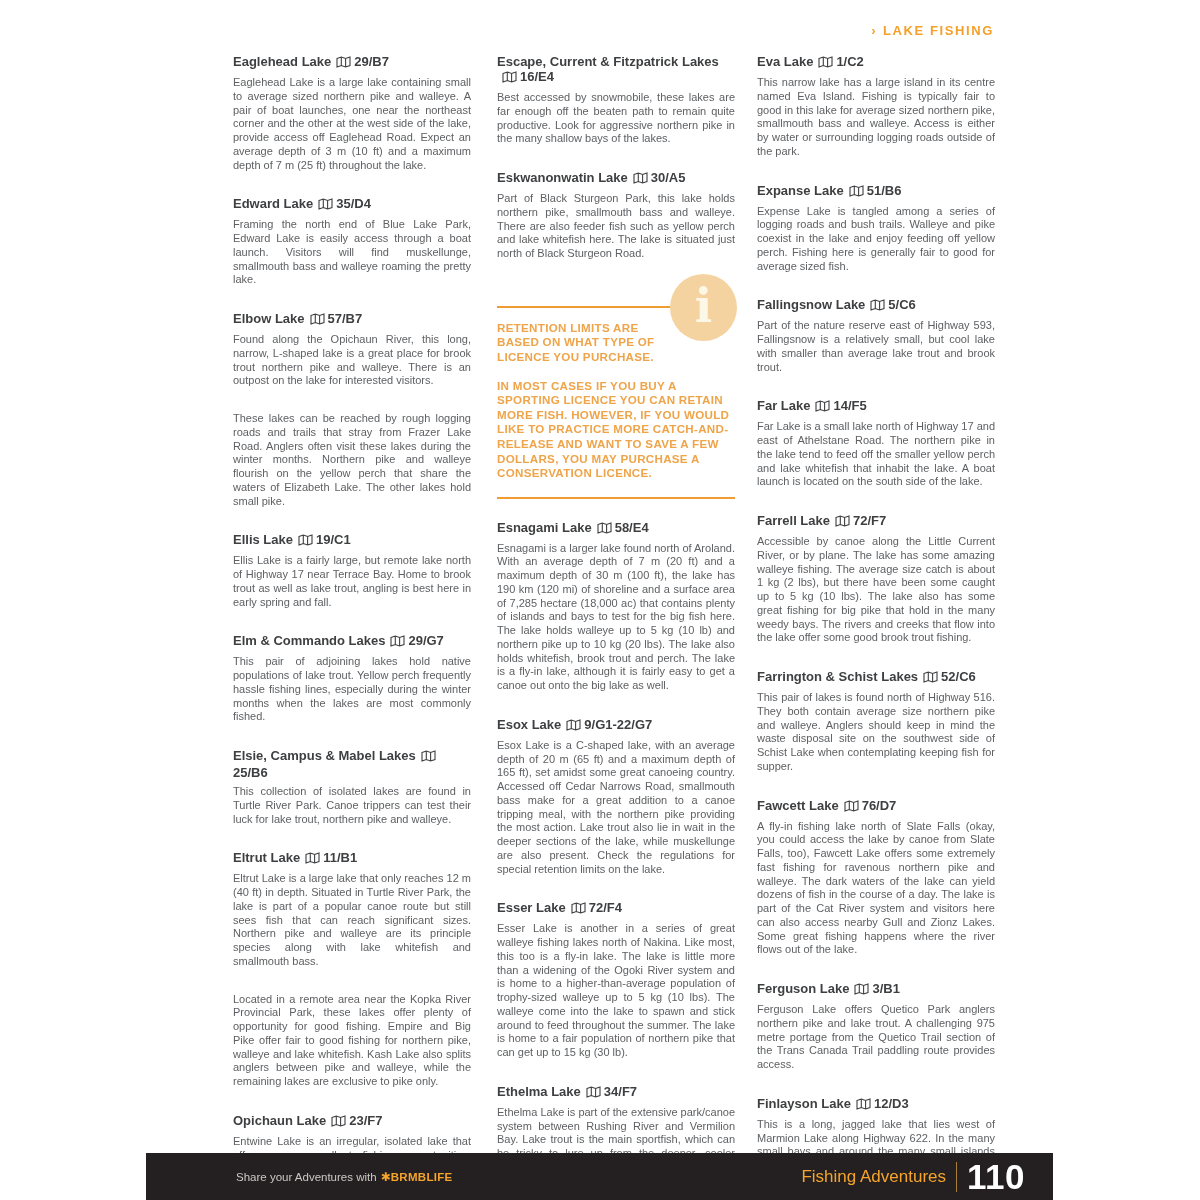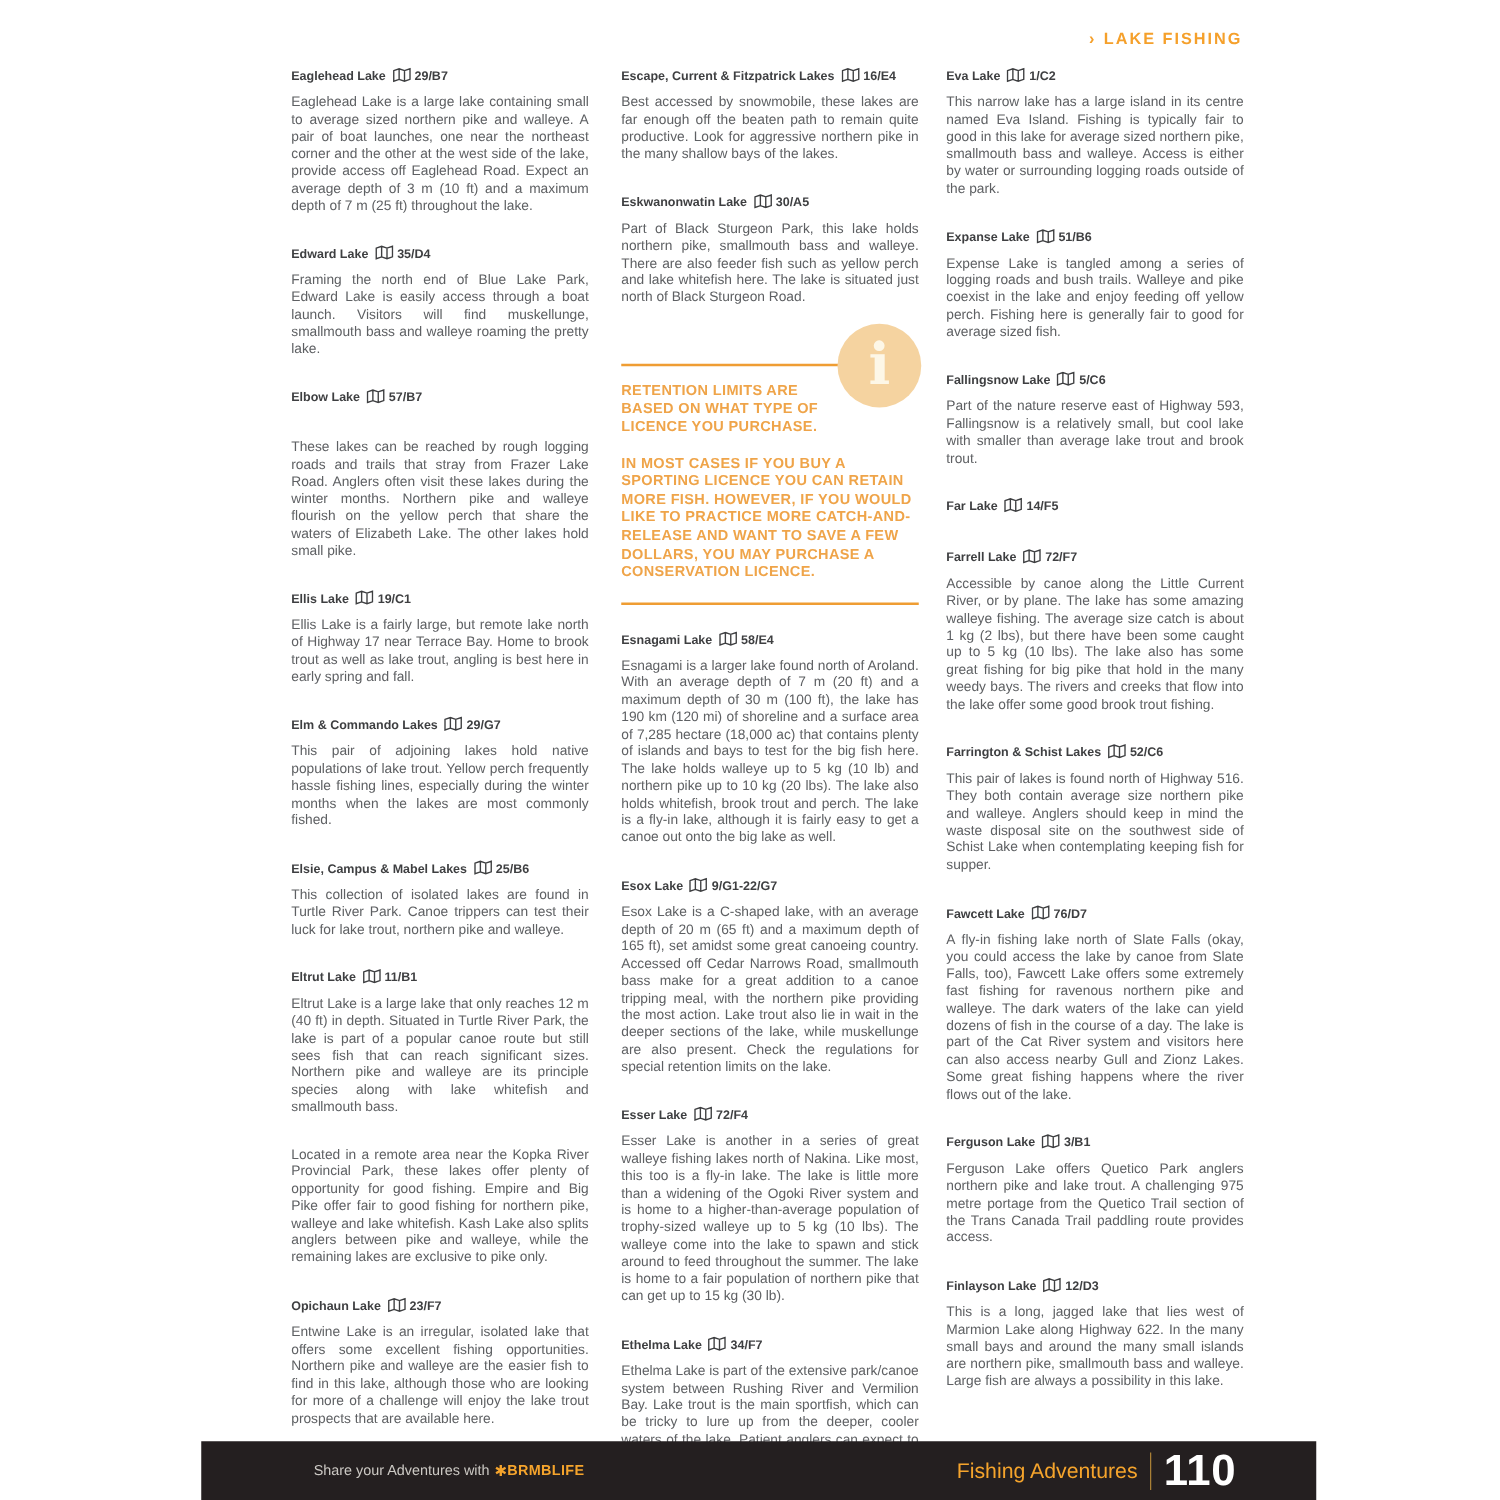--- a/index.html
+++ b/index.html
@@ -23,21 +23,21 @@
     position: absolute;
     top: 54px;
     width: 238px;
   }
   #col1 { left: 233px; }
   #col2 { left: 497px; }
   #col3 { left: 757px; }
   .entry { margin-top: 24px; }
   .entry:first-child { margin-top: 0; }
   .entry-title {
-    font-size: 10px;
+    font-size: 13px;
     font-weight: bold;
     color: #3E3F41;
     line-height: 15px;
   }
   .map-icon {
     display: inline-block;
     vertical-align: -2px;
     margin: 0 3px 0 5px;
   }
   .entry-body {
@@ -76,27 +76,27 @@
     font-weight: bold;
     font-size: 11.6px;
     line-height: 14.6px;
     letter-spacing: 0.3px;
     text-transform: uppercase;
   }
   .callout p.first { padding-right: 66px; margin-bottom: 14px; }
   
   .footer {
     position: absolute;
-    left: 161px; right: 147px; bottom: 0;
+    left: 146px; right: 147px; bottom: 0;
     height: 47px;
     background: #241F20;
     display: flex;
     align-items: center;
     justify-content: space-between;
-    padding: 0 64px 0 90px;
+    padding: 0 28px 0 90px;
   }
   .footer-left {
     font-size: 11.5px;
     color: #CCC9C4;
     display: flex;
     align-items: center;
   }
   .footer-left .brmb-ico {
     color: #F5A42C;
     font-size: 12px;
@@ -146,20 +146,21 @@
     <h3 class="entry-title"><span class="t">Edward Lake</span><span class="map-icon"><svg width="15" height="12" viewBox="0 0 15 12">
               <path d="M1 2.5 L5.3 1 L9.6 2.5 L14 1 V9.5 L9.6 11 L5.3 9.5 L1 11 Z M5.3 1 V9.5 M9.6 2.5 V11" fill="none" stroke="#3E3F41" stroke-width="1.1"></path>
             </svg></span><span class="ref">35/D4</span></h3>
     <p class="entry-body">Framing the north end of Blue Lake Park, Edward Lake is easily access through a boat launch. Visitors will find muskellunge, smallmouth bass and walleye roaming the pretty lake.</p>
   </div>
 
   <div class="entry">
     <h3 class="entry-title"><span class="t">Elbow Lake</span><span class="map-icon"><svg width="15" height="12" viewBox="0 0 15 12">
               <path d="M1 2.5 L5.3 1 L9.6 2.5 L14 1 V9.5 L9.6 11 L5.3 9.5 L1 11 Z M5.3 1 V9.5 M9.6 2.5 V11" fill="none" stroke="#3E3F41" stroke-width="1.1"></path>
             </svg></span><span class="ref">57/B7</span></h3>
+    <p class="entry-body">Found along the Opichaun River, this long, narrow, L-shaped lake is a great place for brook trout northern pike and walleye. There is an outpost on the lake for interested visitors.</p>
   </div>
 
   <div class="entry">
     <p class="entry-body">These lakes can be reached by rough logging roads and trails that stray from Frazer Lake Road. Anglers often visit these lakes during the winter months. Northern pike and walleye flourish on the yellow perch that share the waters of Elizabeth Lake. The other lakes hold small pike.</p>
   </div>
 
   <div class="entry">
     <h3 class="entry-title"><span class="t">Ellis Lake</span><span class="map-icon"><svg width="15" height="12" viewBox="0 0 15 12">
               <path d="M1 2.5 L5.3 1 L9.6 2.5 L14 1 V9.5 L9.6 11 L5.3 9.5 L1 11 Z M5.3 1 V9.5 M9.6 2.5 V11" fill="none" stroke="#3E3F41" stroke-width="1.1"></path>
             </svg></span><span class="ref">19/C1</span></h3>
@@ -272,20 +273,21 @@
     <h3 class="entry-title"><span class="t">Fallingsnow Lake</span><span class="map-icon"><svg width="15" height="12" viewBox="0 0 15 12">
               <path d="M1 2.5 L5.3 1 L9.6 2.5 L14 1 V9.5 L9.6 11 L5.3 9.5 L1 11 Z M5.3 1 V9.5 M9.6 2.5 V11" fill="none" stroke="#3E3F41" stroke-width="1.1"></path>
             </svg></span><span class="ref">5/C6</span></h3>
     <p class="entry-body">Part of the nature reserve east of Highway 593, Fallingsnow is a relatively small, but cool lake with smaller than average lake trout and brook trout.</p>
   </div>
 
   <div class="entry">
     <h3 class="entry-title"><span class="t">Far Lake</span><span class="map-icon"><svg width="15" height="12" viewBox="0 0 15 12">
               <path d="M1 2.5 L5.3 1 L9.6 2.5 L14 1 V9.5 L9.6 11 L5.3 9.5 L1 11 Z M5.3 1 V9.5 M9.6 2.5 V11" fill="none" stroke="#3E3F41" stroke-width="1.1"></path>
             </svg></span><span class="ref">14/F5</span></h3>
+    <p class="entry-body">Far Lake is a small lake north of Highway 17 and east of Athelstane Road. The northern pike in the lake tend to feed off the smaller yellow perch and lake whitefish that inhabit the lake. A boat launch is located on the south side of the lake.</p>
   </div>
 
   <div class="entry">
     <h3 class="entry-title"><span class="t">Farrell Lake</span><span class="map-icon"><svg width="15" height="12" viewBox="0 0 15 12">
               <path d="M1 2.5 L5.3 1 L9.6 2.5 L14 1 V9.5 L9.6 11 L5.3 9.5 L1 11 Z M5.3 1 V9.5 M9.6 2.5 V11" fill="none" stroke="#3E3F41" stroke-width="1.1"></path>
             </svg></span><span class="ref">72/F7</span></h3>
     <p class="entry-body">Accessible by canoe along the Little Current River, or by plane. The lake has some amazing walleye fishing. The average size catch is about 1 kg (2 lbs), but there have been some caught up to 5 kg (10 lbs). The lake also has some great fishing for big pike that hold in the many weedy bays. The rivers and creeks that flow into the lake offer some good brook trout fishing.</p>
   </div>
 
   <div class="entry">

